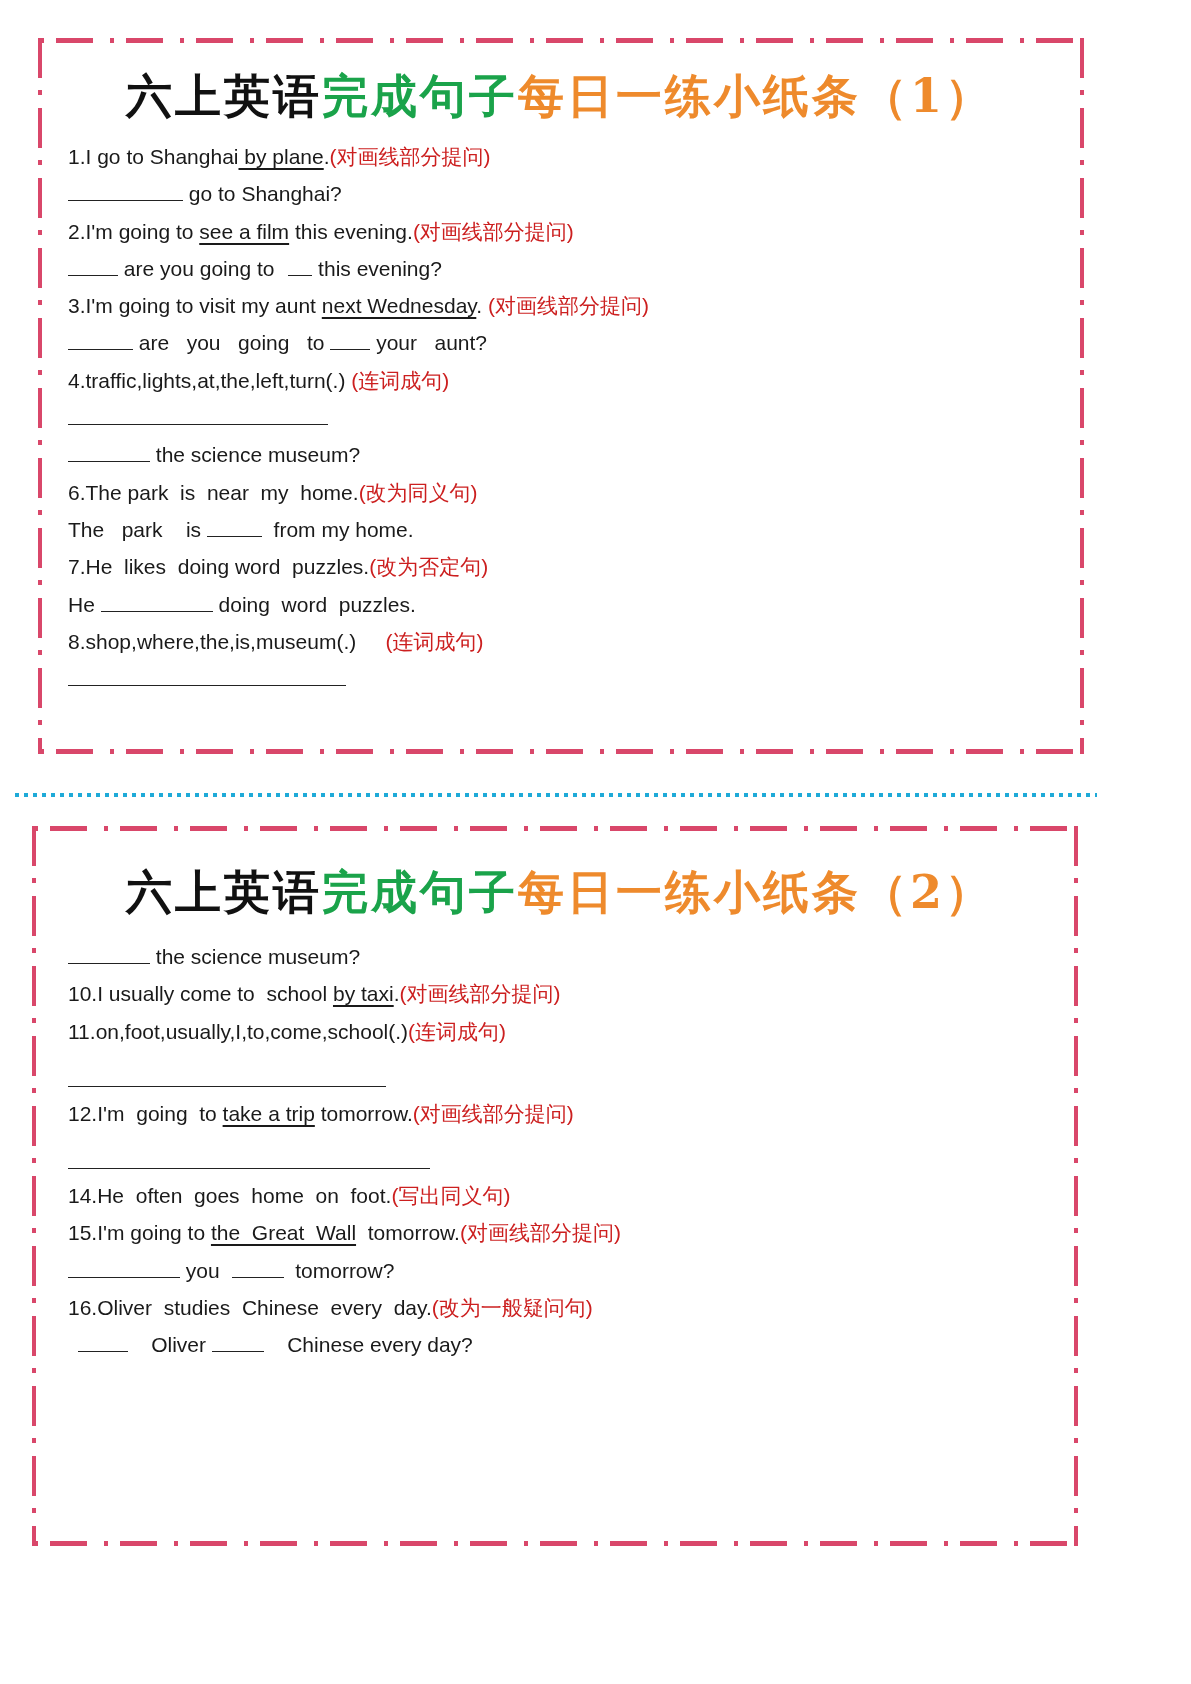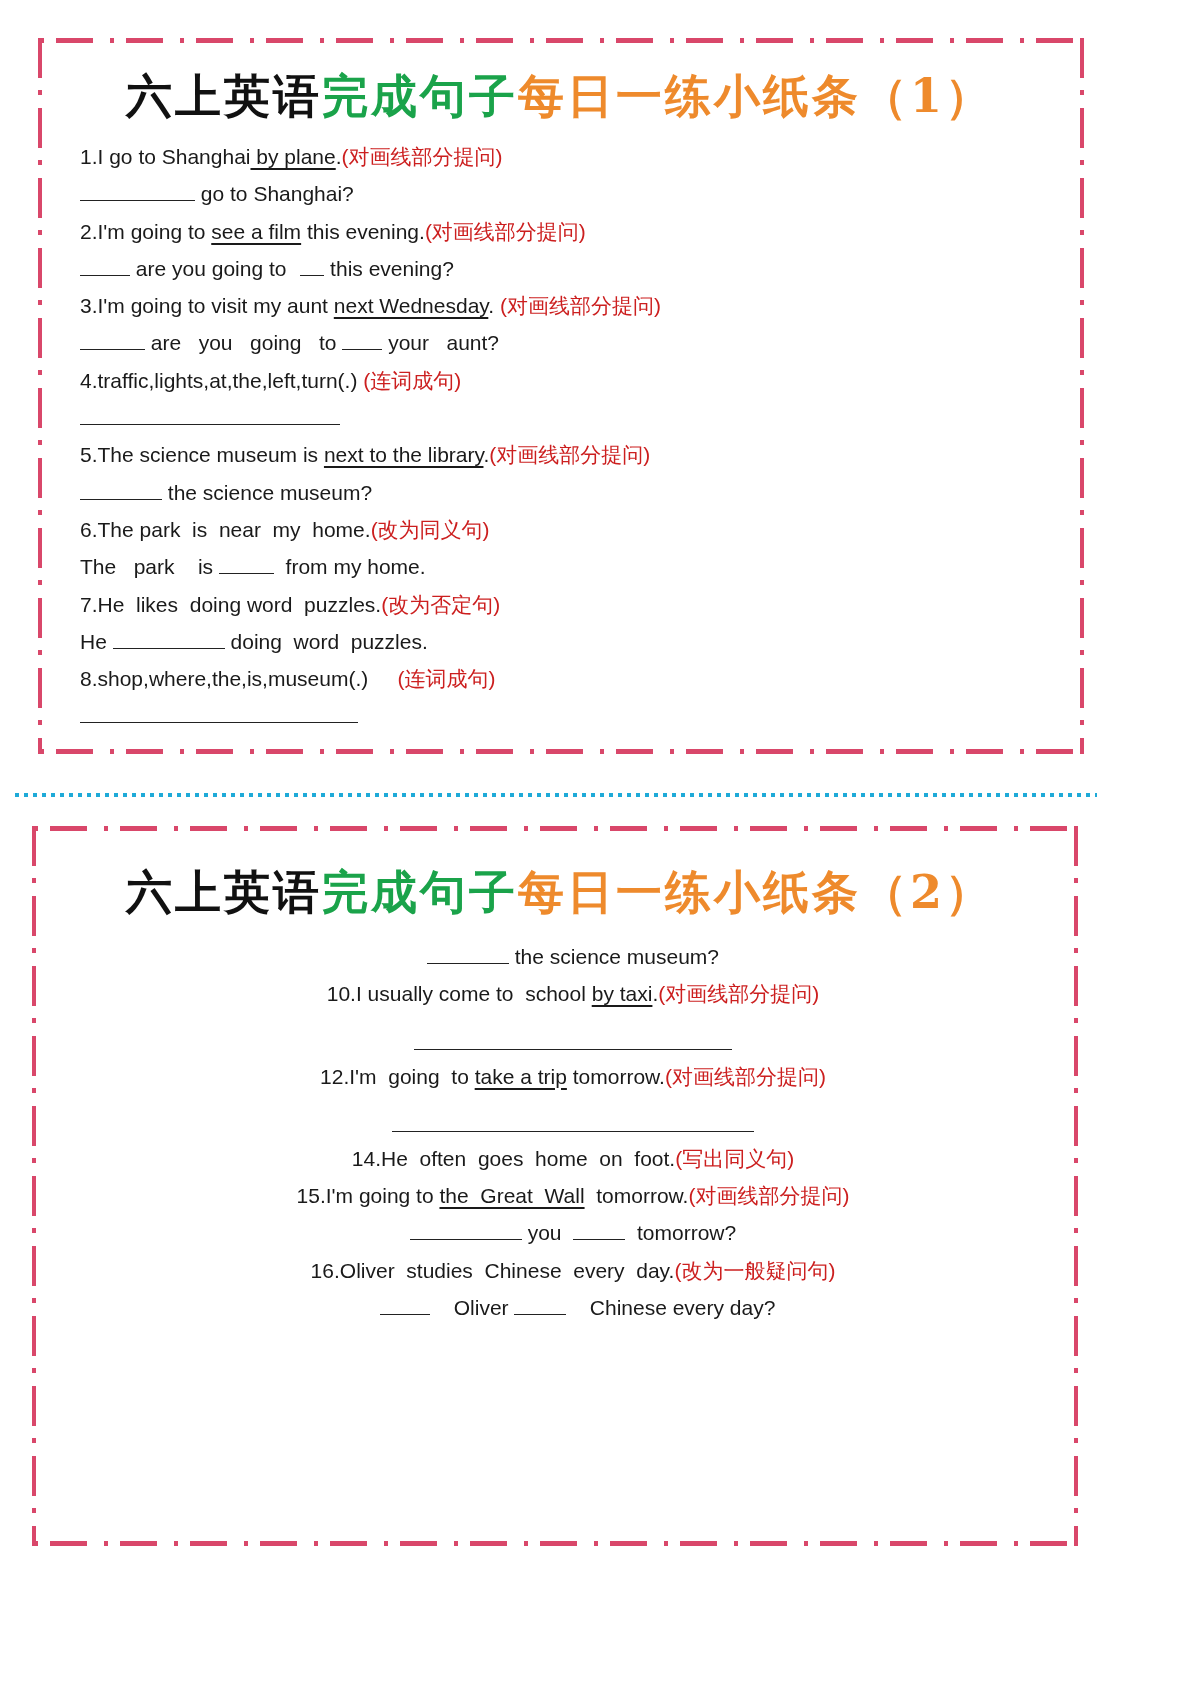--- a/index.html
+++ b/index.html
@@ -24,21 +24,21 @@
   .card .b-bot { bottom: 0; }
   .card .b-left { left: 0; }
   .card .b-right { right: 0; }
 
   .title { position: absolute; left: 88px; top: 28px; font-size: 46px; font-weight: bold;
     letter-spacing: 3px; white-space: nowrap; font-family: "DejaVu Serif", serif; }
   .t-black { color: #111111; }
   .t-green { color: #1aa34a; }
   .t-orange { color: #ee8a2c; }
 
-  .lines { position: absolute; left: 30px; top: 100px; right: 12px; margin-left: 12px; }
+  .lines { position: absolute; left: 30px; top: 100px; right: 12px; }
   .line { font-size: 21px; line-height: 37.3px; height: 37.3px; white-space: nowrap;
           font-family: "Liberation Sans", sans-serif; }
   .line.tall { height: 45px; line-height: 60px; }
   .u { text-decoration: underline; text-underline-offset: 4px; }
   .hint { color: #cc1f1f; }
   .blank { display: inline-block; border-bottom: 1.5px solid #222; height: 18px; vertical-align: baseline; }
 
   .separator { position: absolute; left: 15px; width: 1082px; top: 793px; height: 4px;
     background-image: repeating-linear-gradient(90deg, #1eaad8 0, #1eaad8 4px, transparent 4px, transparent 9px); }
 </style>
@@ -62,52 +62,52 @@
 
     <div class="line"><span>2.I'm going to </span><span class="u">see a film</span><span> this evening.</span><span class="hint">(对画线部分提问)</span></div>
     <div class="line"><span class="blank" style="width:50px"></span><span> are you going to </span><span class="blank" style="width:24px;margin-left:8px"></span><span> this evening?</span></div>
 
     <div class="line"><span>3.I'm going to visit my aunt </span><span class="u">next Wednesday</span><span>. </span><span class="hint">(对画线部分提问)</span></div>
     <div class="line" style="white-space:pre"><span class="blank" style="width:65px"></span><span> are   you   going   to </span><span class="blank" style="width:40px"></span><span> your   aunt?</span></div>
 
     <div class="line"><span>4.traffic,lights,at,the,left,turn(.) </span><span class="hint">(连词成句)</span></div>
     <div class="line"><span class="blank" style="width:260px"></span></div>
 
-    <div class="line"><span>5.The science museum is </span><span class="u">next to the library</span><span>.</span><span class="hint">(对画线部分提问)</span></div>
     <div class="line"><span class="blank" style="width:82px"></span><span> the science museum?</span></div>
 
     <div class="line" style="white-space:pre"><span>6.The park  is  near  my  home.</span><span class="hint">(改为同义句)</span></div>
     <div class="line" style="white-space:pre"><span>The   park    is </span><span class="blank" style="width:55px"></span><span>  from my home.</span></div>
 
     <div class="line" style="white-space:pre"><span>7.He  likes  doing word  puzzles.</span><span class="hint">(改为否定句)</span></div>
     <div class="line" style="white-space:pre"><span>He </span><span class="blank" style="width:112px"></span><span> doing  word  puzzles.</span></div>
 
     <div class="line" style="white-space:pre"><span>8.shop,where,the,is,museum(.)     </span><span class="hint">(连词成句)</span></div>
     <div class="line"><span class="blank" style="width:278px"></span></div>
   </div>
 </div>
 
 <div class="separator"></div>
 
-<div class="card" style="top:826px;height:720px;left:32px;text-align:center;">
+<div class="card" style="top:826px;height:720px;left:32px;">
   <div class="b-top"></div>
   <div class="b-bot"></div>
   <div class="b-left"></div>
   <div class="b-right"></div>
 
   <div class="title" style="left:94px;top:36px;">
     <span class="t-black">六上英语</span><span class="t-green">完成句子</span><span class="t-orange">每日一练小纸条（2）</span>
   </div>
 
   <div class="lines" style="left:36px;top:112px;">
 
     <div class="line"><span class="blank" style="width:82px"></span><span> the science museum?</span></div>
 
     <div class="line" style="white-space:pre"><span>10.I usually come to  school </span><span class="u">by taxi</span><span>.</span><span class="hint">(对画线部分提问)</span></div>
 
+    <div class="line"><span>11.on,foot,usually,I,to,come,school(.)</span><span class="hint">(连词成句)</span></div>
     <div class="line tall"><span class="blank" style="width:318px"></span></div>
 
     <div class="line" style="white-space:pre"><span>12.I'm  going  to </span><span class="u">take a trip</span><span> tomorrow.</span><span class="hint">(对画线部分提问)</span></div>
 
     <div class="line tall"><span class="blank" style="width:362px"></span></div>
 
     <div class="line" style="white-space:pre"><span>14.He  often  goes  home  on  foot.</span><span class="hint">(写出同义句)</span></div>
 
     <div class="line" style="white-space:pre"><span>15.I'm going to </span><span class="u">the  Great  Wall</span><span>  tomorrow.</span><span class="hint">(对画线部分提问)</span></div>
     <div class="line" style="white-space:pre"><span class="blank" style="width:112px"></span><span> you </span><span class="blank" style="width:52px;margin-left:6px"></span><span>  tomorrow?</span></div>

